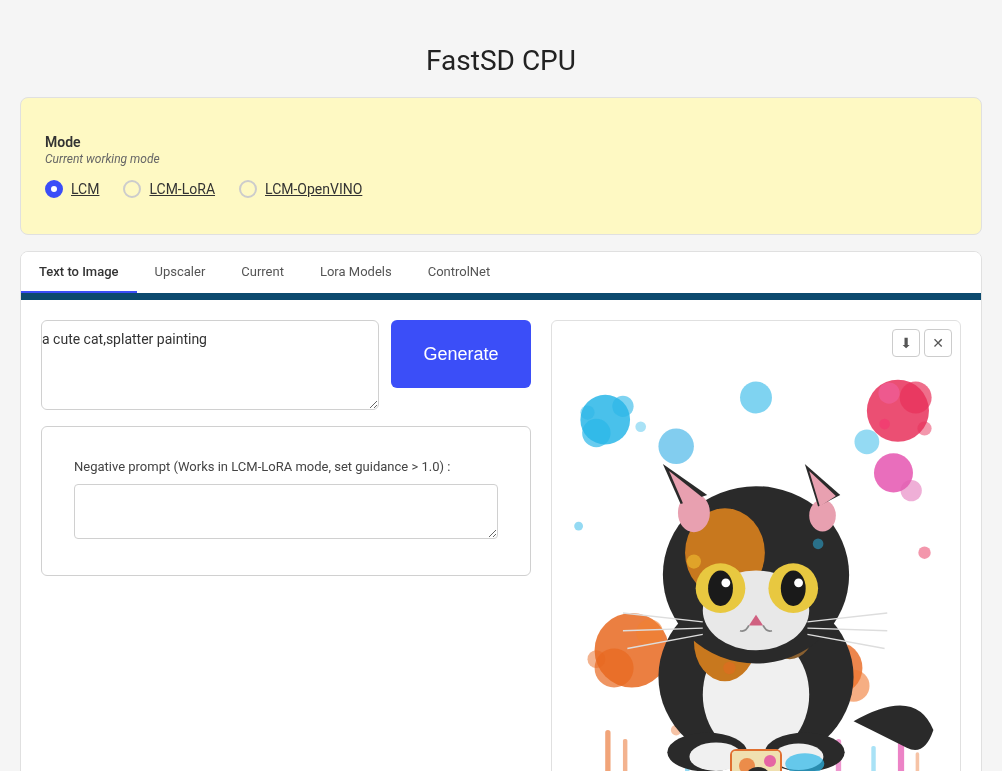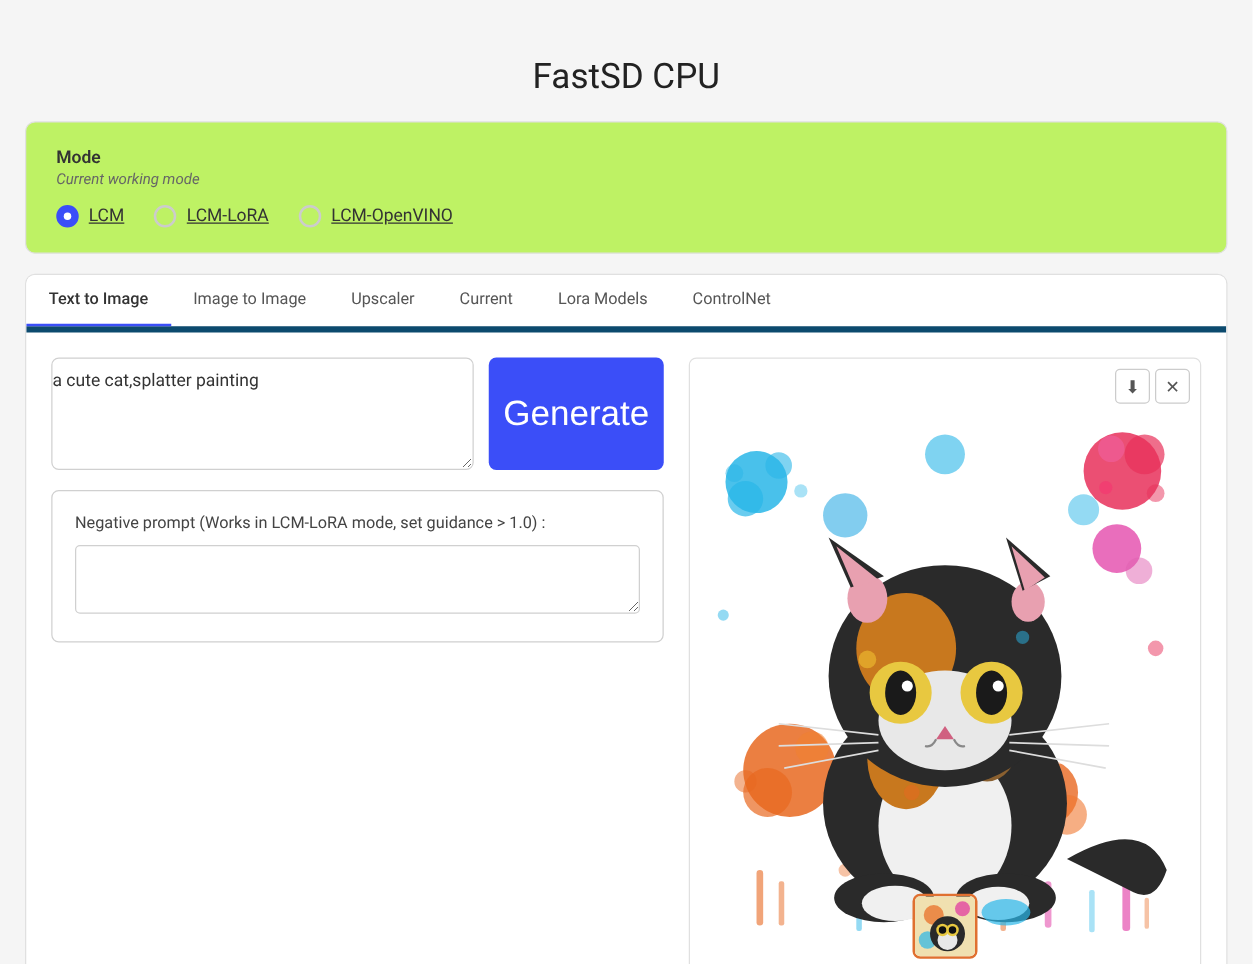--- a/index.html
+++ b/index.html
@@ -16,24 +16,24 @@
       max-width: 100%;
     }
     .app-title {
       text-align: center;
       font-size: 28px;
       font-weight: 400;
       color: #222;
       margin: 24px 0 20px;
     }
     .card {
-      background: #bef264;
+      background: #fef9c3;
       border: 1px solid #e0e0e0;
       border-radius: 8px;
-      padding: 20px 24px;
+      padding: 36px 24px;
       margin-bottom: 16px;
     }
     .mode-label {
       font-size: 14px;
       font-weight: 600;
       color: #333;
       margin-bottom: 2px;
     }
     .mode-sublabel {
       font-size: 12px;
@@ -80,21 +80,21 @@
     }
     
     .tabs-container {
       background: #fff;
       border: 1px solid #e0e0e0;
       border-radius: 8px;
       overflow: hidden;
     }
     .tabs-header {
       display: flex;
-      border-bottom: 5px solid #0c4a6e;
+      border-bottom: 7px solid #0c4a6e;
       background: #fff;
     }
     .tab-item {
       padding: 12px 18px;
       font-size: 13px;
       color: #555;
       cursor: pointer;
       border-bottom: 2px solid transparent;
       white-space: nowrap;
     }
@@ -128,33 +128,33 @@
       border-radius: 6px;
       padding: 10px 0;
       font-size: 14px;
       color: #333;
       resize: both;
       font-family: inherit;
       outline: none;
     }
     .generate-btn {
       flex: 0 0 140px;
-      height: 90px;
+      height: 68px;
       background: #3b4ef8;
       color: #fff;
       border: none;
       border-radius: 6px;
-      font-size: 28px;
+      font-size: 18px;
       font-weight: 500;
       cursor: pointer;
     }
     .negative-prompt-section {
       border: 1px solid #d0d0d0;
       border-radius: 6px;
-      padding: 18px;
+      padding: 32px;
     }
     .negative-prompt-label {
       font-size: 13px;
       color: #444;
       margin-bottom: 10px;
     }
     .negative-prompt-textarea {
       width: 100%;
       height: 55px;
       border: 1px solid #d0d0d0;
@@ -249,21 +249,20 @@
       <label class="radio-option">
         <div class="radio-circle"></div>
         <span class="radio-option-label">LCM-OpenVINO</span>
       </label>
     </div>
   </div>
 
   <div class="tabs-container">
     <div class="tabs-header">
       <div class="tab-item active">Text to Image</div>
-      <div class="tab-item">Image to Image</div>
       <div class="tab-item">Upscaler</div>
       <div class="tab-item">Current</div>
       <div class="tab-item">Lora Models</div>
       <div class="tab-item">ControlNet</div>
     </div>
 
     <div class="tabs-content">
       <div class="main-layout">
 
         <div class="left-panel">

